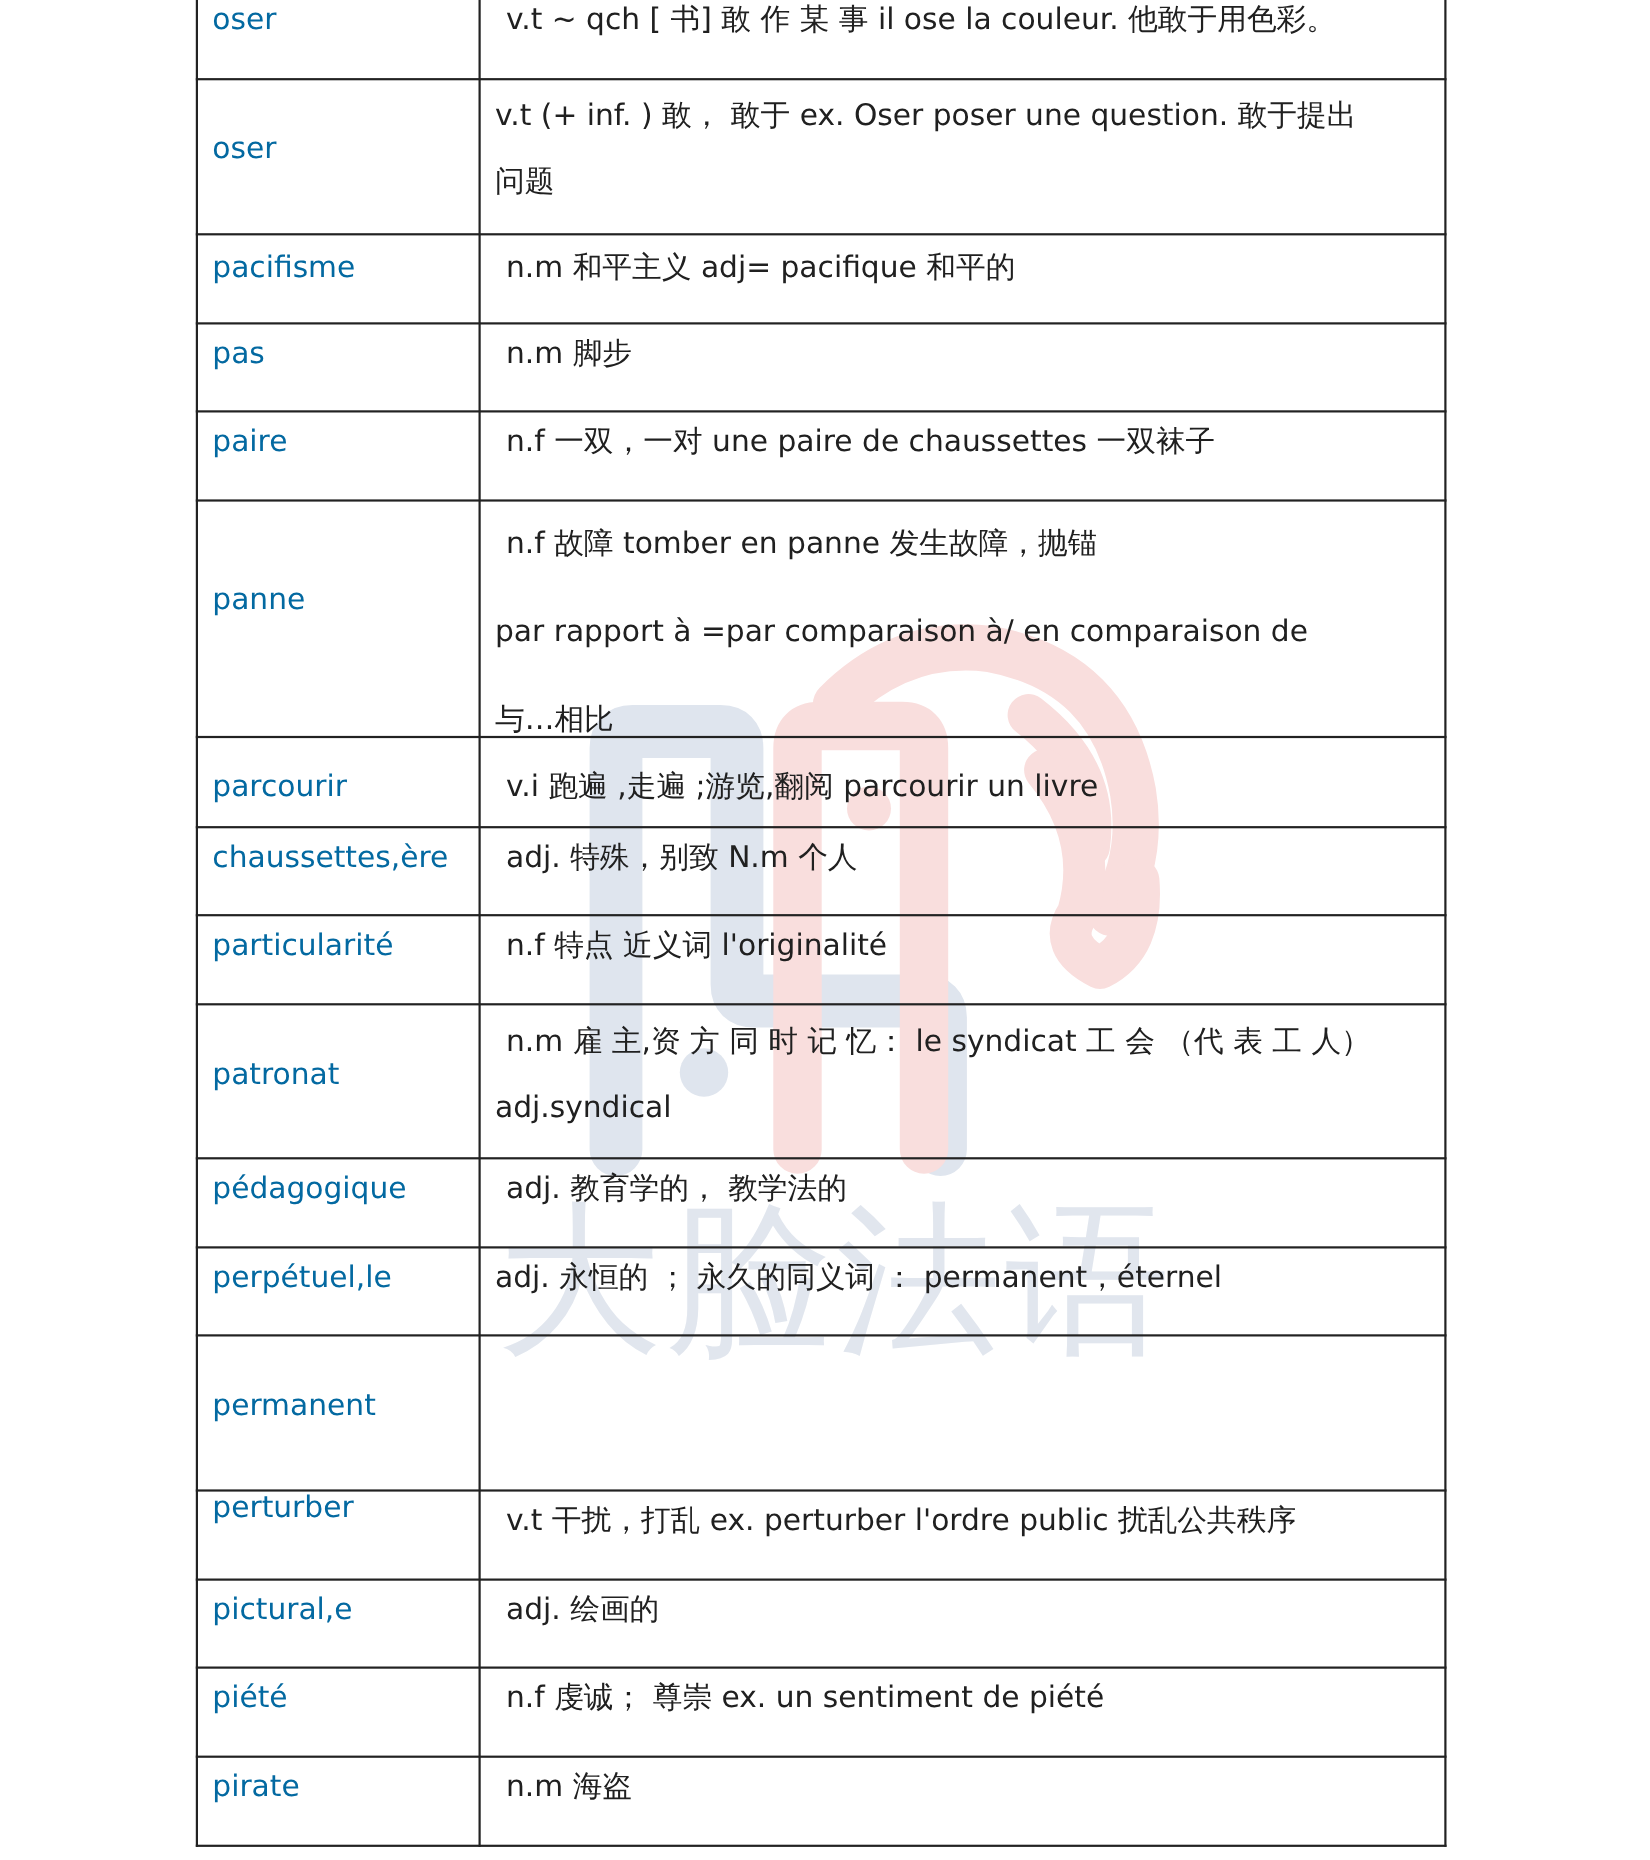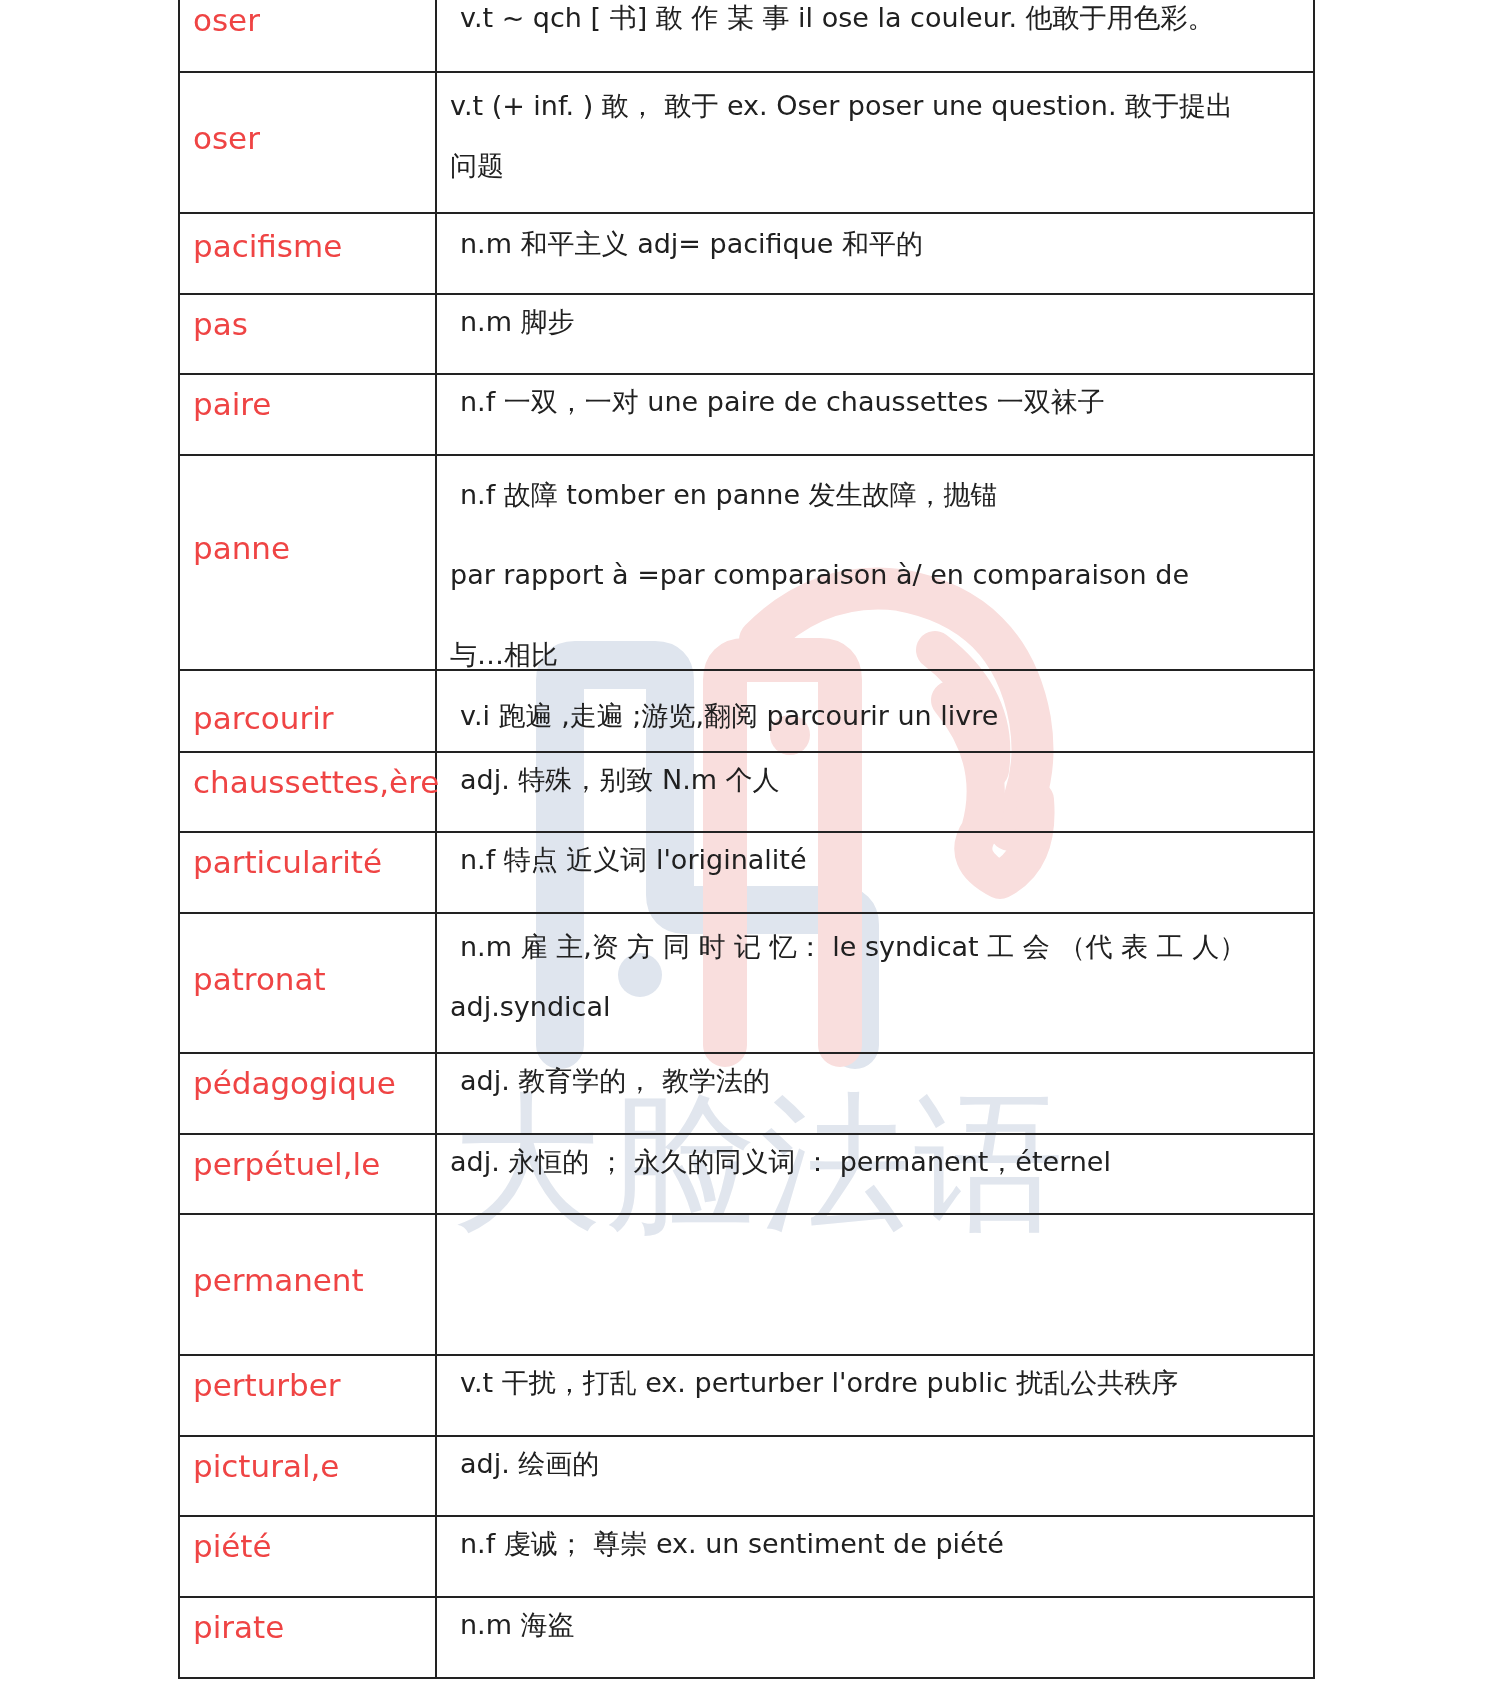--- a/index.html
+++ b/index.html
@@ -8,21 +8,21 @@
     #page { position: absolute; left: 0; top: 0; width: 1500px; height: 1691px; }
 
     
     #watermark { position: absolute; left: 0; top: 0; width: 1500px; height: 1691px; pointer-events: none; z-index: 0; }
 
     
     #vocab-table { position: absolute; left: 178px; top: 0; width: 1137px; height: 1679px; z-index: 1; }
     .vline { position: absolute; top: 0; width: 2px; background: #222; }
     .hline { position: absolute; left: 0; height: 2px; background: #222; width: 1137px; }
     .row { position: absolute; left: 0; width: 1137px; }
-    .term { position: absolute; left: 15px; font-size: 31px; white-space: nowrap; color: #ef4444; }
+    .term { position: absolute; left: 15px; font-size: 27px; white-space: nowrap; color: #0369a1; }
     .def { position: absolute; left: 272px; width: 860px; font-size: 27px; color: #202020; }
     .def-line { display: block; white-space: nowrap; height: 60px; line-height: 60px; }
     .def-line.indent { padding-left: 10px; }
     .def.tall .def-line { height: 80px; line-height: 80px; }
     .wm-text { font-family: "DejaVu Sans", sans-serif; }
   </style>
 </head>
 <body>
 
 <div id="page">
@@ -132,21 +132,21 @@
         <div class="def" style="top: -2px;">
           <span class="def-line">adj. 永恒的 ； 永久的同义词 ： permanent，éternel</span>
         </div>
       </div>
       <div class="hline" style="top: 1213px;"></div>
       <div class="row" style="top: 1214px; height: 141px;">
         <div class="term" style="top: 48px;">permanent</div>
       </div>
       <div class="hline" style="top: 1354px;"></div>
       <div class="row" style="top: 1355px; height: 81px;">
-        <div class="term" style="top: 12px;">perturber</div>
+        <div class="term" style="top: 0;">perturber</div>
         <div class="def" style="top: -2px;">
           <span class="def-line indent">v.t 干扰，打乱 ex. perturber l'ordre public 扰乱公共秩序</span>
         </div>
       </div>
       <div class="hline" style="top: 1435px;"></div>
       <div class="row" style="top: 1436px; height: 80px;">
         <div class="term" style="top: 12px;">pictural,e</div>
         <div class="def" style="top: -2px;">
           <span class="def-line indent">adj. 绘画的</span>
         </div>

